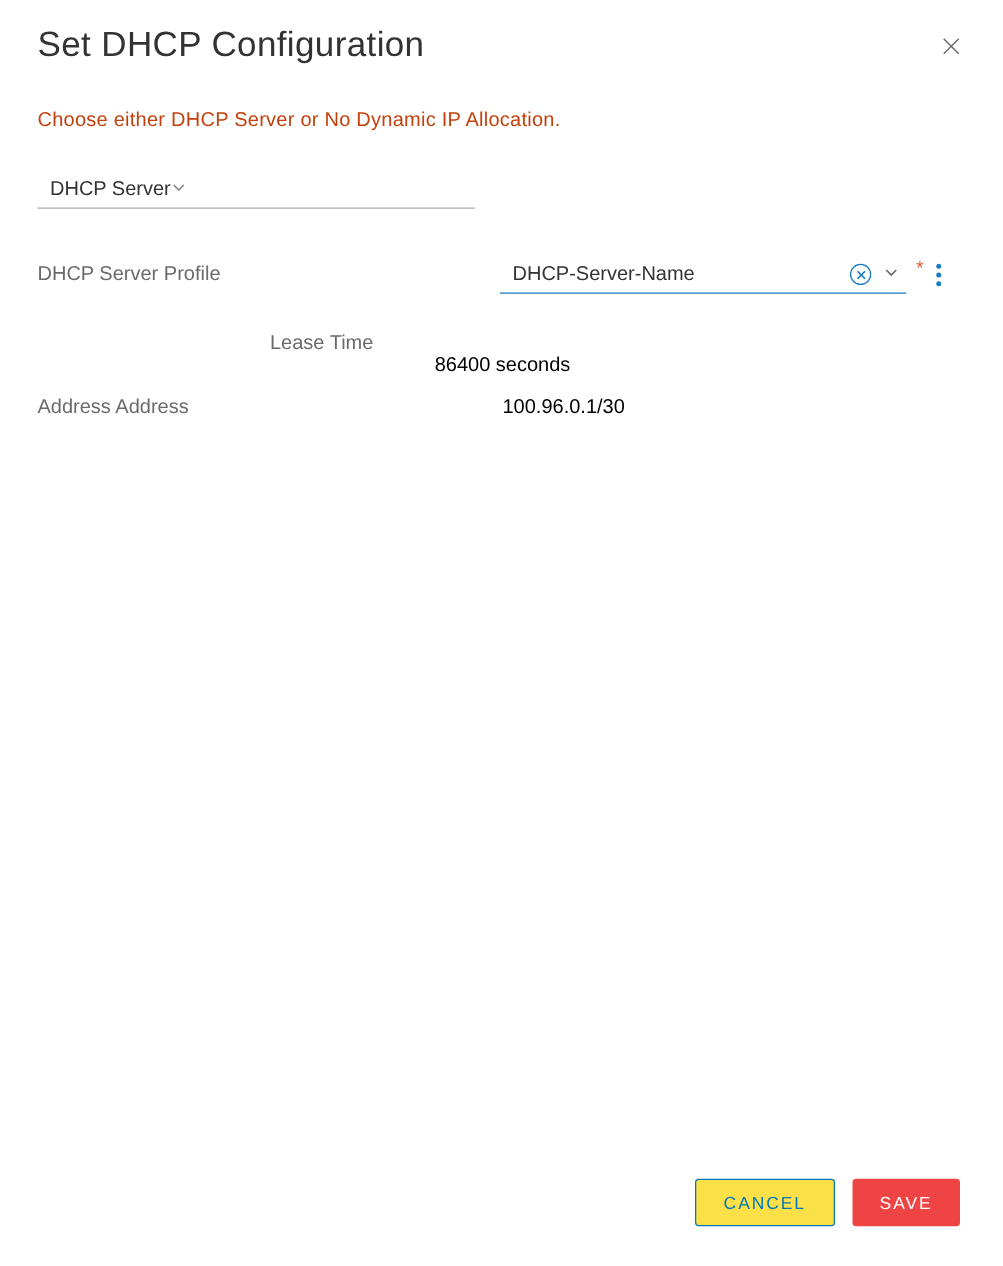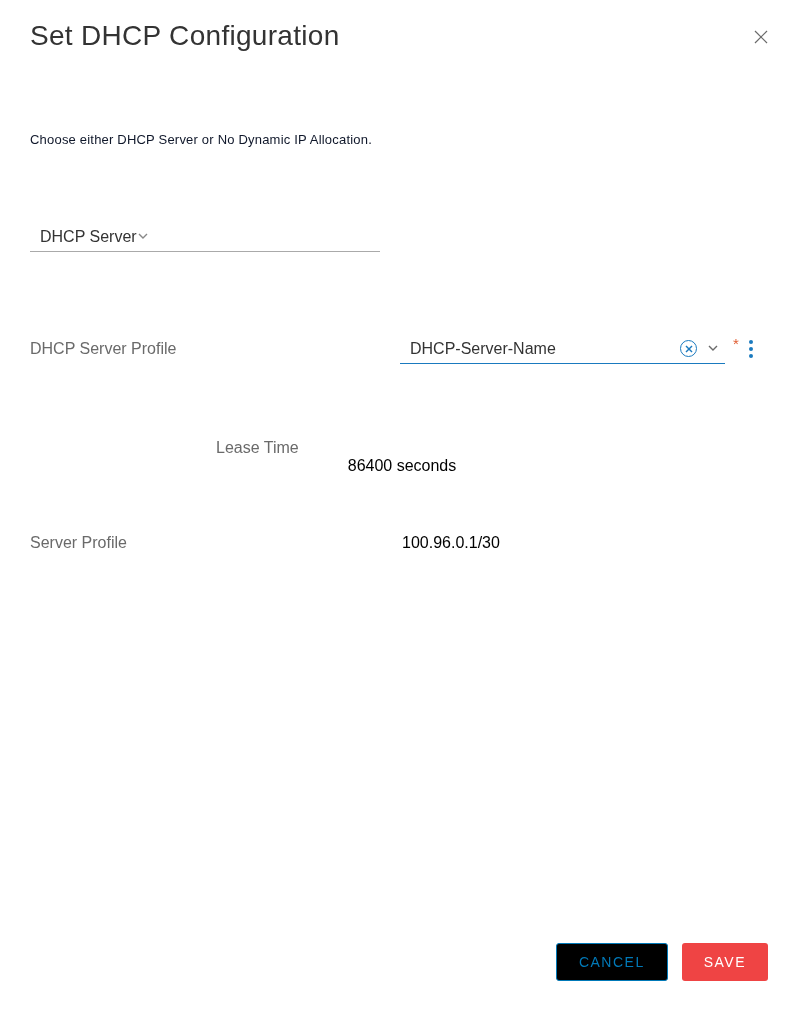--- a/index.html
+++ b/index.html
@@ -14,21 +14,20 @@
       height: 1013px;
       position: relative;
       color: #333;
     }
     .dialog {
       padding: 20px 30px;
       width: 100%;
       height: 100%;
       display: flex;
       flex-direction: column;
-      gap: 44px;
     }
     .header-row {
       display: flex;
       justify-content: space-between;
       align-items: flex-start;
       margin-bottom: 36px;
     }
     .dialog-title {
       font-size: 28px;
       font-weight: 300;
@@ -36,22 +35,22 @@
       letter-spacing: 0.3px;
     }
     .close-icon {
       cursor: pointer;
       color: #6a6a6a;
       font-size: 18px;
       padding-top: 8px;
       padding-right: 4px;
     }
     .description {
-      font-size: 13px;
-      color: #0f172a;
+      font-size: 16px;
+      color: #c2410c;
       margin-bottom: 30px;
       letter-spacing: 0.2px;
     }
     .form-row {
       display: flex;
       align-items: center;
       margin-bottom: 18px;
       min-height: 32px;
     }
     .form-label {
@@ -153,21 +152,21 @@
       font-size: 14px;
       font-weight: 500;
       letter-spacing: 1.5px;
       padding: 10px 22px;
       border-radius: 3px;
       cursor: pointer;
       border: none;
       font-family: inherit;
     }
     .btn-secondary {
-      background: #000000;
+      background: #fde047;
       color: #0079b8;
       border: 1px solid #0079b8;
     }
     .btn-primary {
       background: #ef4444;
       color: #fff;
     }
     .row-tight {
       margin-bottom: 8px;
     }
@@ -229,21 +228,21 @@
   </div>
 
   <div class="form-row row-tight" style="margin-top:12px;flex-direction:column;">
     <div class="form-label">Lease Time</div>
     <div class="form-value">
       <span class="readonly-value">86400 seconds</span>
     </div>
   </div>
 
   <div class="form-row row-tight">
-    <div class="form-label">Server Profile</div>
+    <div class="form-label">Address Address</div>
     <div class="form-value">
       <span class="readonly-value">100.96.0.1/30</span>
     </div>
   </div>
 
   <div class="footer">
     <button class="btn btn-secondary">CANCEL</button>
     <button class="btn btn-primary">SAVE</button>
   </div>
 

